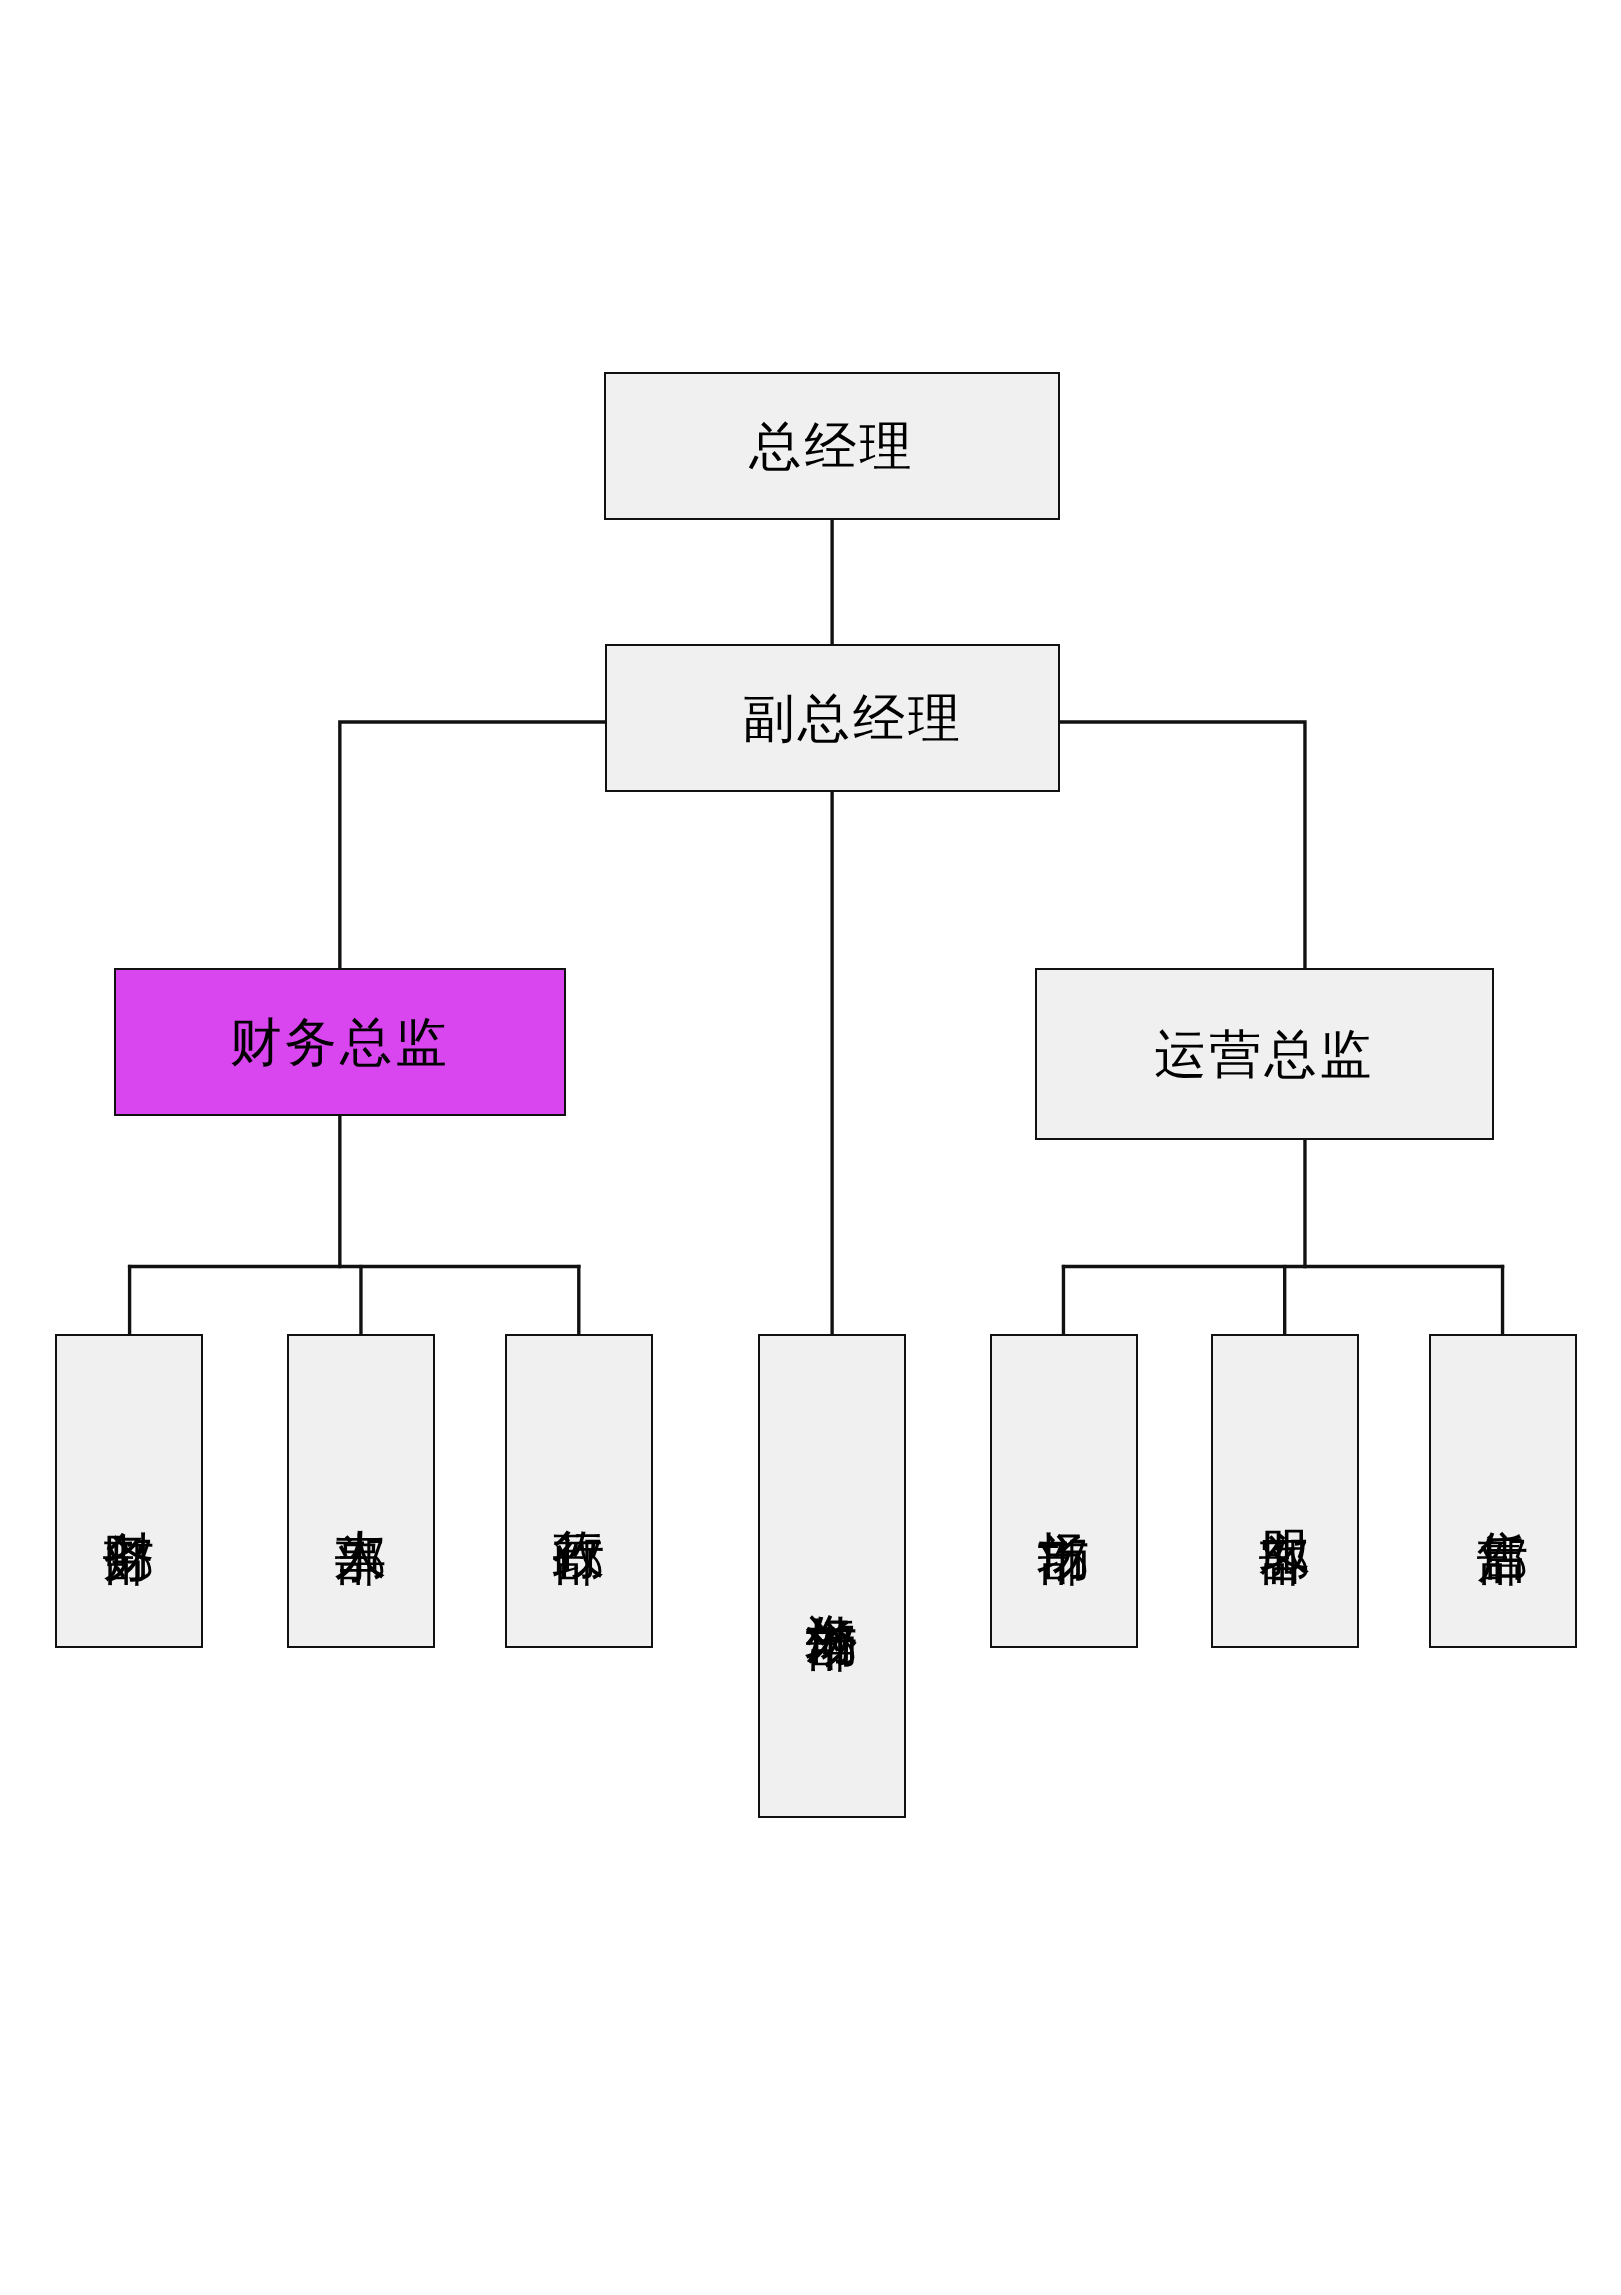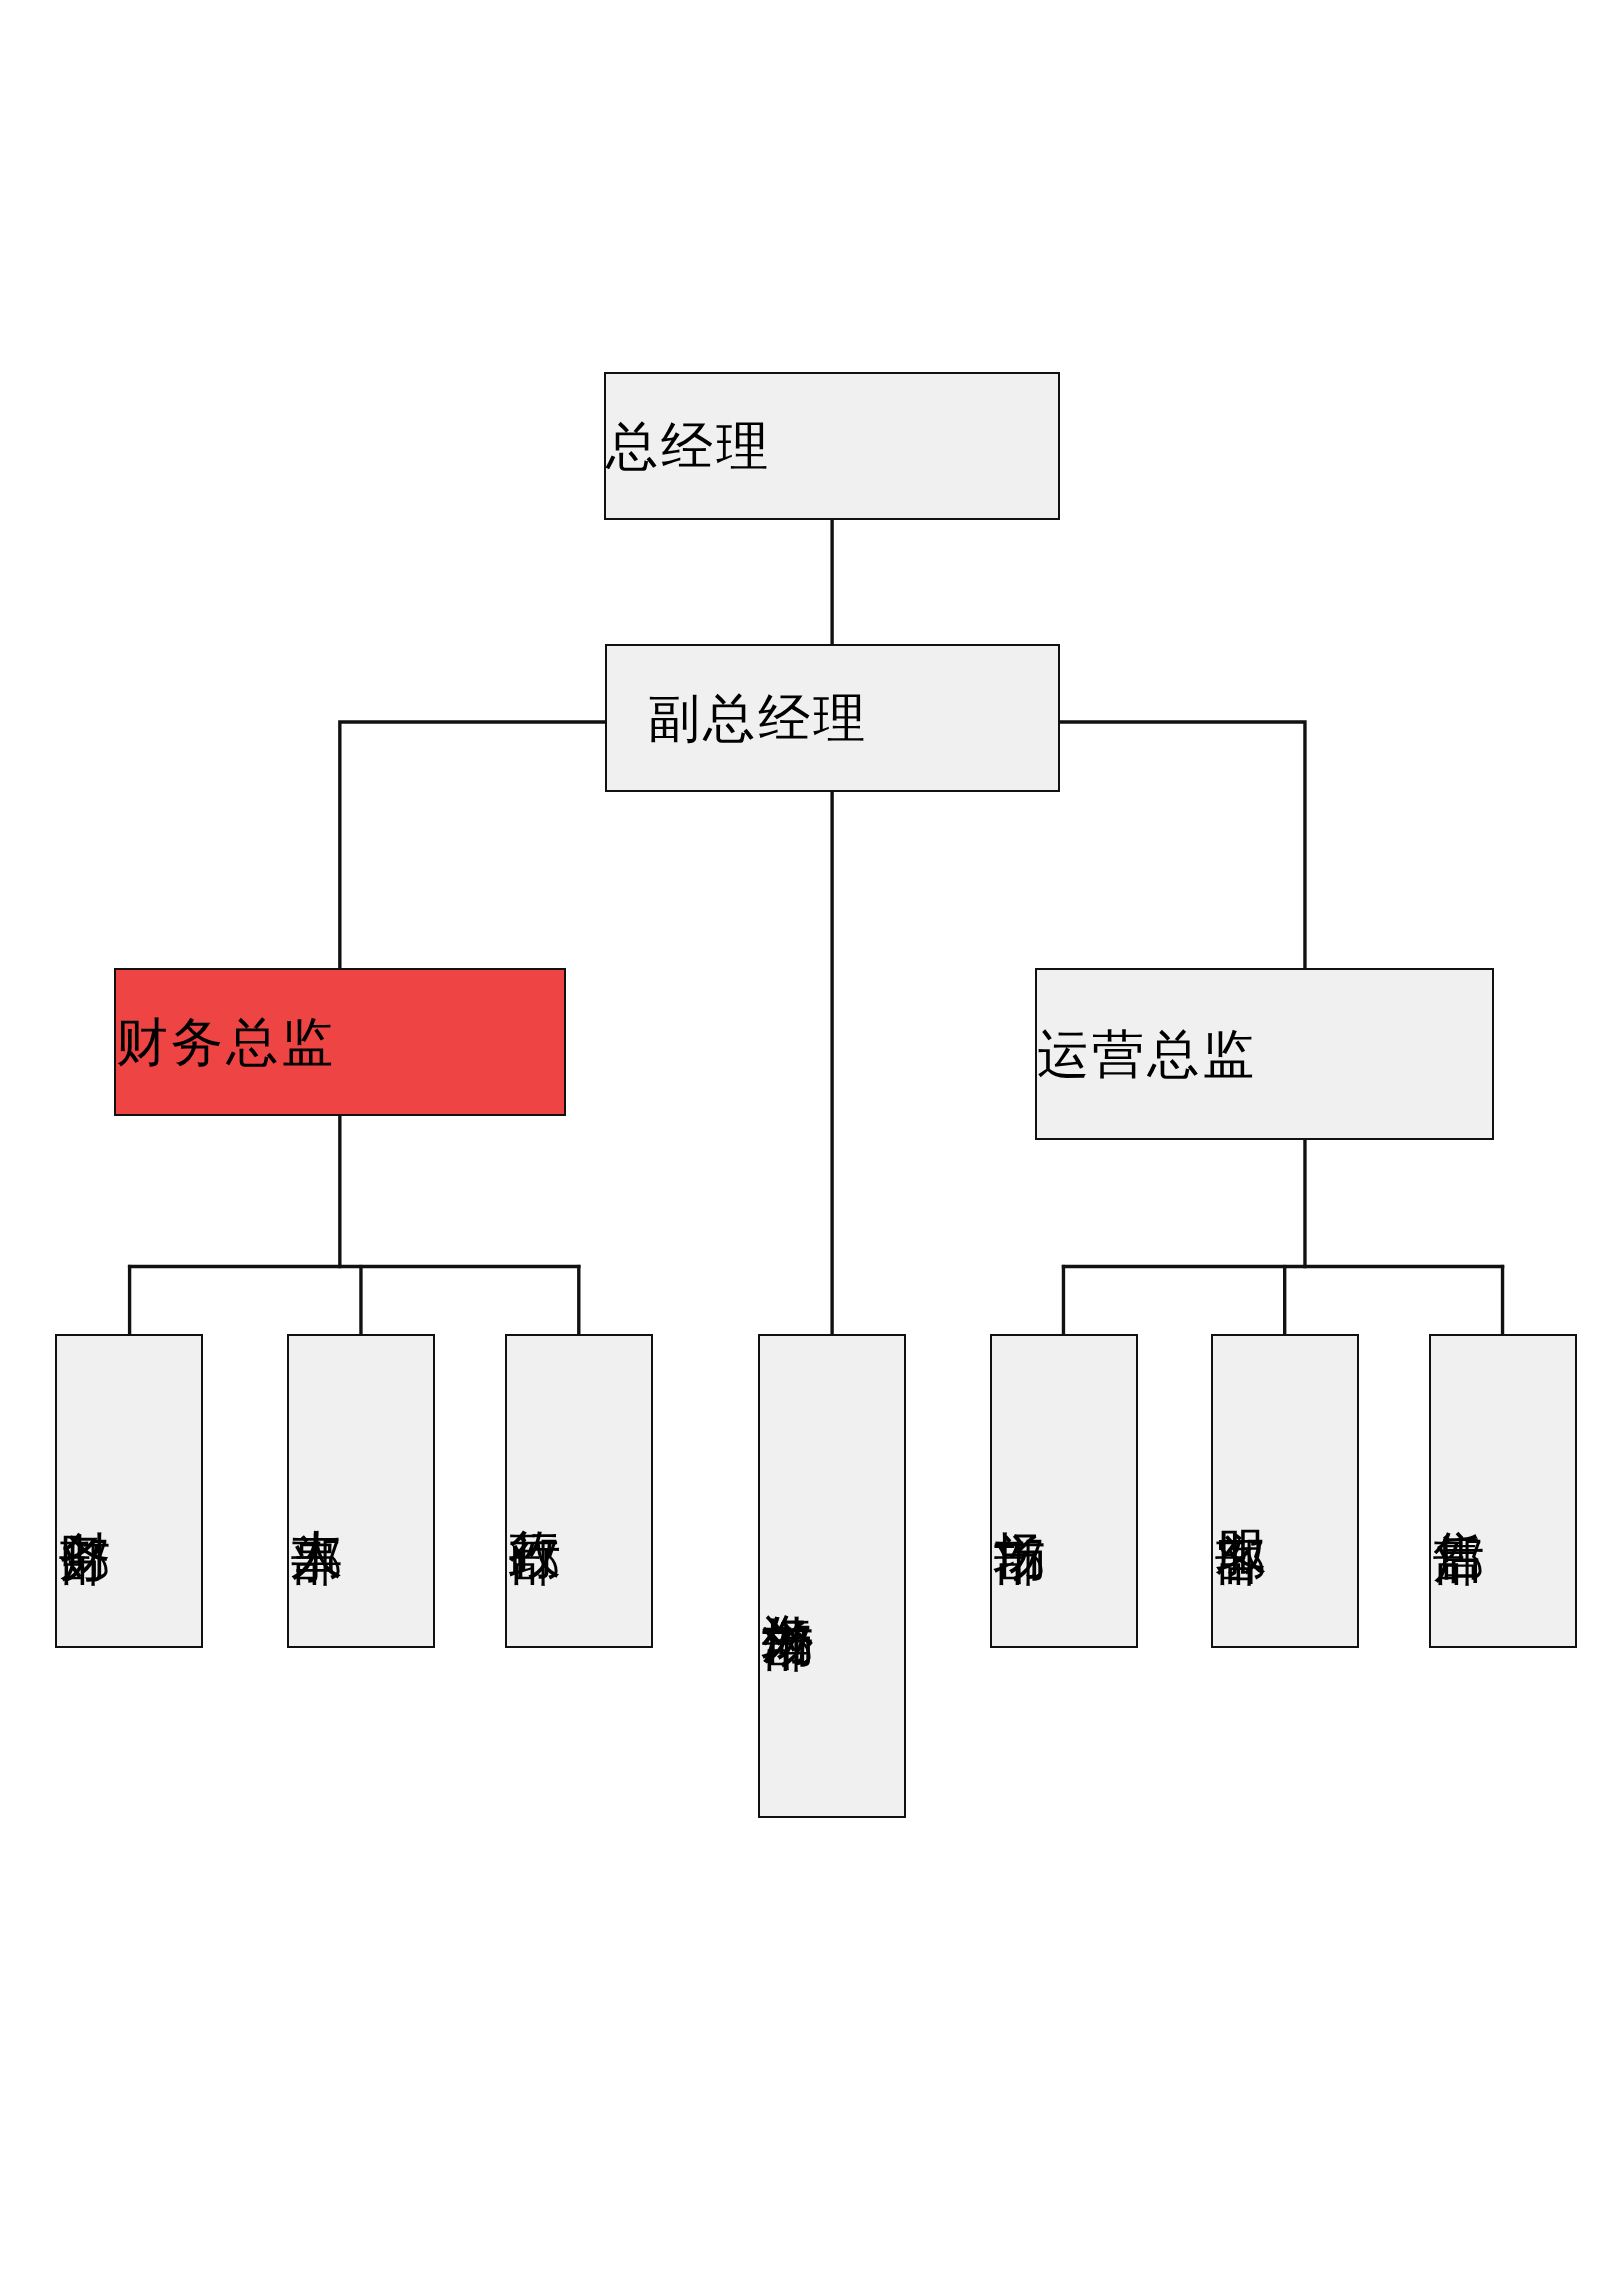--- a/index.html
+++ b/index.html
@@ -25,21 +25,21 @@
     width: 1622px;
     height: 2295px;
   }
   .node {
     position: absolute;
     box-sizing: border-box;
     background: #f0f0f0;
     border: 2.5px solid #111111;
     display: flex;
     align-items: center;
-    justify-content: flex-start;
+    justify-content: center;
     z-index: 5;
   }
   .node-label {
     color: #000000;
     font-family: "DejaVu Sans", "Liberation Sans", sans-serif;
     font-weight: 400;
     line-height: 1.08;
     letter-spacing: 0.06em;
     white-space: nowrap;
   }
@@ -85,21 +85,21 @@
   </svg>
 
   <div class="node horizontal" id="node-general-manager" style="left: 604px; top: 372px; width: 456px; height: 148px; background: rgb(240, 240, 240); border-color: rgb(17, 17, 17);">
     <span class="node-label">总经理</span>
   </div>
 
   <div class="node horizontal" id="node-deputy-general-manager" style="left: 605px; top: 644px; width: 455px; height: 148px; background: rgb(240, 240, 240); border-color: rgb(17, 17, 17); padding-left: 41px;">
     <span class="node-label">副总经理</span>
   </div>
 
-  <div class="node horizontal" id="node-finance-director" style="left: 114px; top: 968px; width: 452px; height: 148px; background: #ef4444; border-color: rgb(17, 17, 17);">
+  <div class="node horizontal" id="node-finance-director" style="left: 114px; top: 968px; width: 452px; height: 148px; background: #d946ef; border-color: rgb(17, 17, 17);">
     <span class="node-label">财务总监</span>
   </div>
 
   <div class="node horizontal" id="node-operations-director" style="left: 1035px; top: 968px; width: 459px; height: 172px; background: rgb(240, 240, 240); border-color: rgb(17, 17, 17);">
     <span class="node-label">运营总监</span>
   </div>
 
   <div class="node vertical" id="node-finance-department" style="left: 55px; top: 1334px; width: 148px; height: 314px; background: rgb(240, 240, 240); border-color: rgb(17, 17, 17);">
     <span class="node-label">财务部</span>
   </div>

